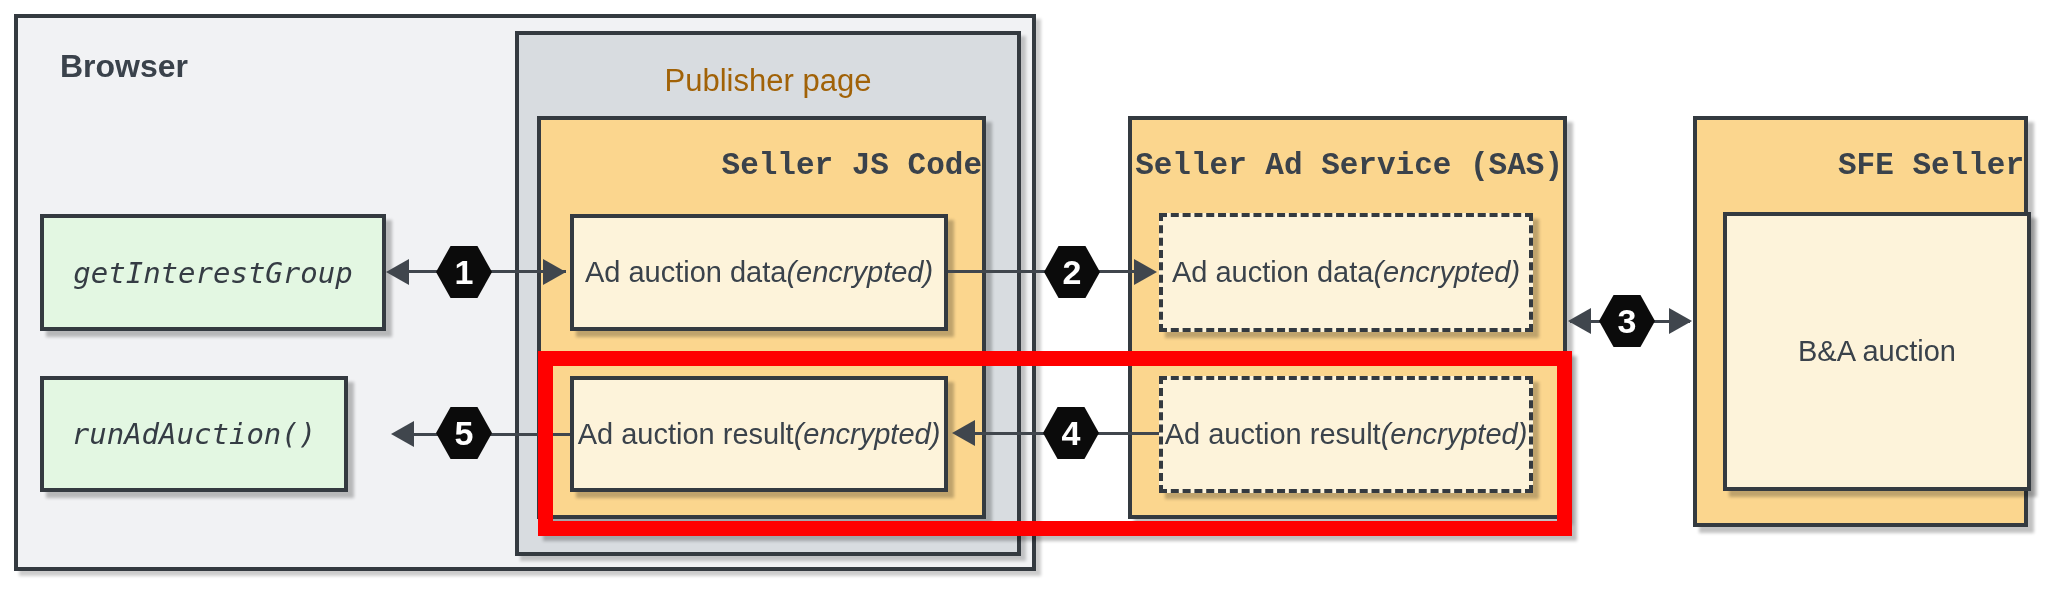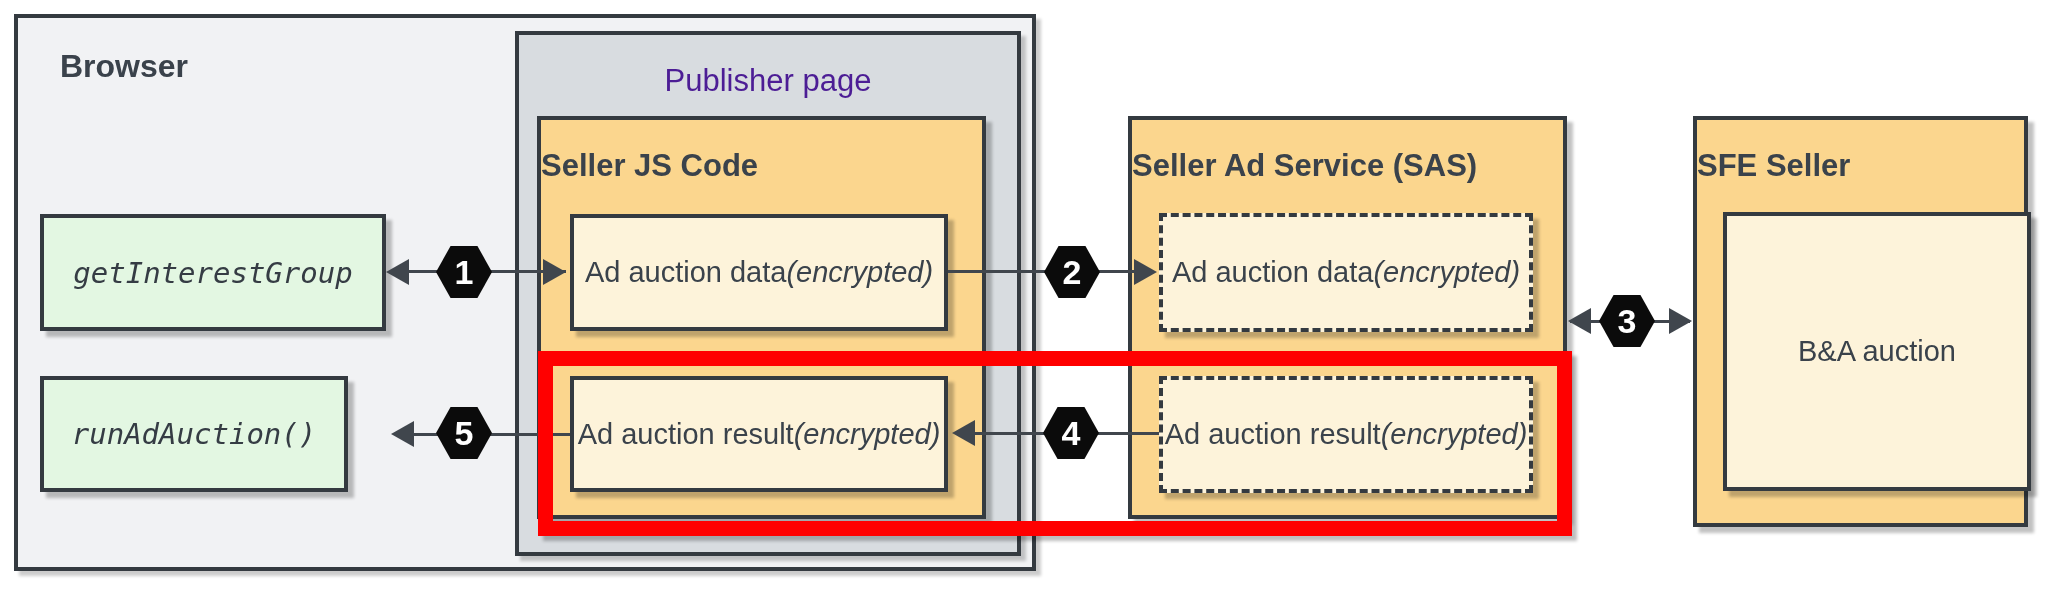--- a/index.html
+++ b/index.html
@@ -16,29 +16,29 @@
 
   
   .browser-box{left:14px; top:14px; width:1022px; height:557px;
     background:var(--c-browser-bg); border:4px solid var(--c-border);
     box-shadow:5px 5px 3px rgba(0,0,0,0.20); z-index:1;}
   .browser-label{position:absolute; left:28px; top:30px; font-size:32px; font-weight:bold; color:var(--c-text);margin-left:14px;}
   .publisher-box{left:515px; top:31px; width:506px; height:525px;
     background:var(--c-publisher-bg); border:4px solid var(--c-border);
     box-shadow:5px 5px 3px rgba(0,0,0,0.20); z-index:2;}
   .publisher-label{position:absolute; left:0; right:0; top:28px; text-align:center;
-    font-size:31px; color:#4c1d95;}
+    font-size:31px; color:#a16207;}
 
   .group{background:var(--c-orange); border:4px solid var(--c-border);
     box-shadow:6px 6px 3px rgba(0,0,0,0.24); z-index:3;}
   .seller-js-box{left:537px; top:116px; width:449px; height:403px;}
   .sas-box{left:1128px; top:116px; width:439px; height:403px;}
   .sfe-box{left:1693px; top:116px; width:335px; height:411px;}
-  .group-title{position:absolute; left:0; right:0; top:28px; text-align:left;
-    font-size:31px; font-weight:bold; color:var(--c-text);}
+  .group-title{position:absolute; left:0; right:0; top:28px; text-align:right;
+    font-size:31px; font-weight:bold; color:var(--c-text);font-family:Liberation Mono, monospace;}
 
   
   .label-box{background:var(--c-cream); border:4px solid var(--c-border);
     box-shadow:6px 6px 3px rgba(0,0,0,0.24); z-index:4;
     display:flex; align-items:center; justify-content:center;
     font-size:29px; line-height:39px; color:var(--c-text); text-align:center;}
   .label-box.dashed{border-style:dashed;}
   .sj-box1{left:570px; top:214px; width:378px; height:117px;}
   .sj-box2{left:570px; top:376px; width:378px; height:116px;}
   .sas-box1{left:1159px; top:213px; width:374px; height:119px;}

